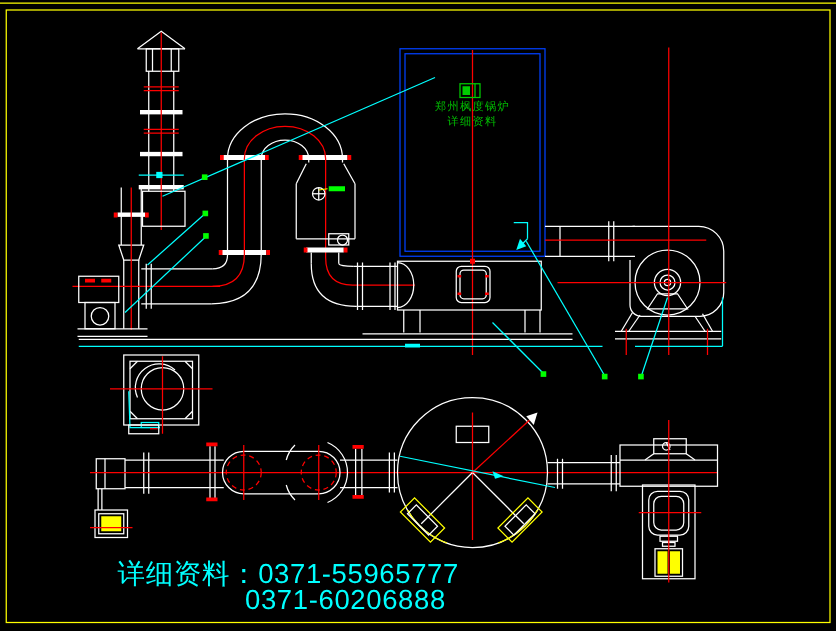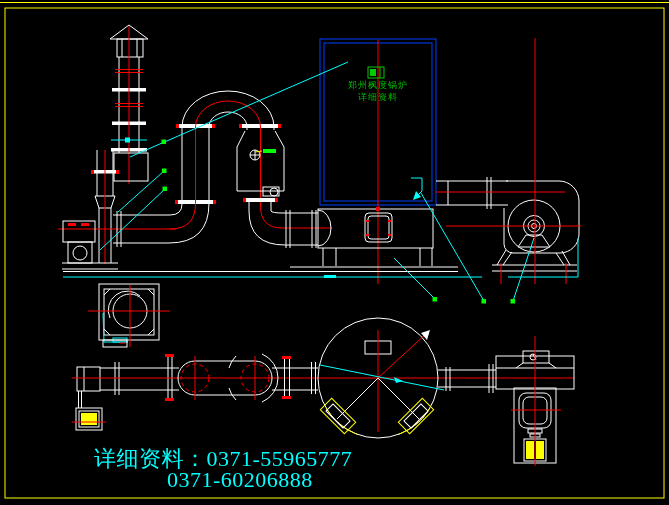--- a/index.html
+++ b/index.html
@@ -1,17 +1,17 @@
 <!DOCTYPE html>
 <html><head>
 <meta charset="utf-8">
 <style>
   html,body{margin:0;padding:0;background:#000;}
   .canvas{position:relative;width:669px;height:505px;background:#000;overflow:hidden;
-          font-family:Liberation Serif, serif;}
+          font-family:Liberation Sans, sans-serif;}
   svg{position:absolute;left:0;top:0;}
   svg *{fill:none;stroke-width:1;}
   .w{stroke:#ffffff;}
   .r{stroke:#ff0000;}
   .c{stroke:#00ffff;}
   .y{stroke:#ffff00;}
   .b{stroke:#0040ff;}
   .gr{stroke:#00cc00;}
   .fw{fill:#ffffff;stroke:none;}
   .fr{fill:#ff0000;stroke:none;}
@@ -326,14 +326,14 @@
     <rect class="fg" x="162.5" y="186.5" width="4.5" height="4.5"></rect>
     <rect class="fg" x="481.5" y="299" width="4.5" height="4.5"></rect>
     <rect class="fg" x="510.5" y="299" width="4.5" height="4.5"></rect>
     <rect class="fg" x="432.5" y="297" width="4.5" height="4.5"></rect>
   </g>
 </svg>
 
 <div class="txt company" style="left:338px;top:80px;">郑州枫度锅炉</div>
 <div class="txt company" style="left:338px;top:92px;">详细资料</div>
 <div class="txt phone" style="left:94px;top:444px;">详细资料：0371-55965777</div>
-<div class="txt phone" style="left:167px;top:467px;text-align:center;">0371-60206888</div>
+<div class="txt phone" style="left:196px;top:467px;text-align:center;">0371-60206888</div>
 </div>
 
 </body></html>

